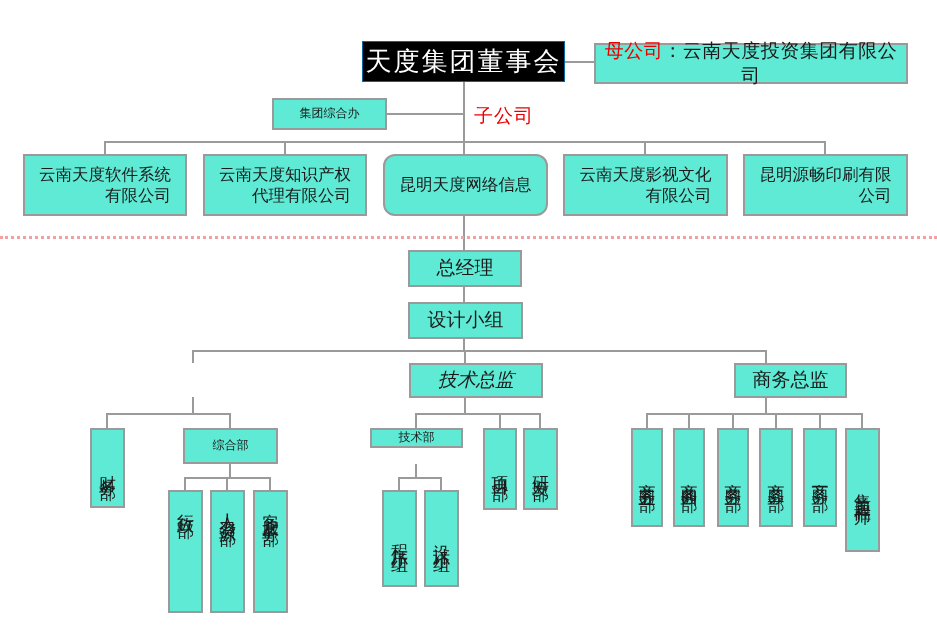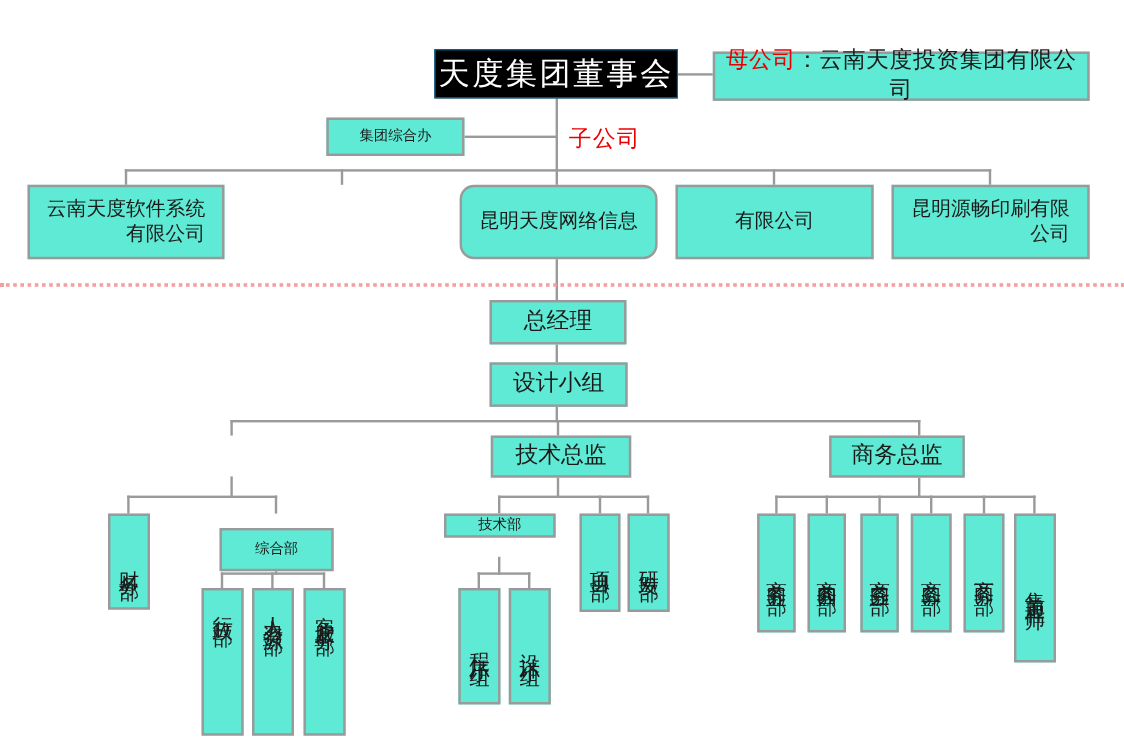--- a/index.html
+++ b/index.html
@@ -108,45 +108,52 @@
   <div class="box small" style="left:272px;top:98px;width:115px;height:32px;">集团综合办</div>
 
   <div class="free-label" style="left:474px;top:103px;">子公司</div>
 
   <div class="box company" style="left:23px;top:154px;width:164px;height:62px;">
     <span>
         <span>云南天度软件系统</span>
         <span>有限公司</span>
       </span>
   </div>
+  <div class="box company" style="left:203px;top:154px;width:164px;height:62px;">
+    <span>
+        <span>云南天度知识产权</span>
+        <span>代理有限公司</span>
+      </span>
+  </div>
   <div class="box company" style="left:383px;top:154px;width:165px;height:62px;border-radius:12px;">
     <span>
         <span>昆明天度网络信息</span>
       </span>
   </div>
   <div class="box company" style="left:563px;top:154px;width:165px;height:62px;">
     <span>
+        <span>云南天度影视文化</span>
         <span>有限公司</span>
       </span>
   </div>
   <div class="box company" style="left:743px;top:154px;width:165px;height:62px;">
     <span>
         <span>昆明源畅印刷有限</span>
         <span>公司</span>
       </span>
   </div>
 
   <div class="box mid" style="left:408px;top:250px;width:114px;height:37px;">总经理</div>
   <div class="box mid" style="left:408px;top:302px;width:115px;height:37px;">设计小组</div>
 
-  <div class="box mid" style="left:409px;top:363px;width:117px;height:35px;">技术总监</div>
-  <div class="box mid" style="left:691px;top:363px;width:113px;height:35px;">商务总监</div>
+  <div class="box mid" style="left:409px;top:363px;width:134px;height:35px;font-style:italic;">技术总监</div>
+  <div class="box mid" style="left:734px;top:363px;width:113px;height:35px;">商务总监</div>
 
   <div class="box vbox" style="left:90px;top:428px;width:35px;height:80px;">财务部</div>
-  <div class="box small" style="left:183px;top:440px;width:95px;height:36px;">综合部</div>
+  <div class="box small" style="left:183px;top:428px;width:95px;height:36px;">综合部</div>
   <div class="box vbox vtop" style="left:168px;top:490px;width:35px;height:123px;">行政部</div>
   <div class="box vbox vtop" style="left:210px;top:490px;width:35px;height:123px;">人力资源部</div>
   <div class="box vbox vtop" style="left:253px;top:490px;width:35px;height:123px;">客户服务部</div>
 
   <div class="box small" style="left:370px;top:428px;width:93px;height:20px;">技术部</div>
   <div class="box vbox" style="left:483px;top:428px;width:34px;height:82px;">项目部</div>
   <div class="box vbox" style="left:523px;top:428px;width:35px;height:82px;">研发部</div>
   <div class="box vbox" style="left:382px;top:490px;width:35px;height:97px;">程序小组</div>
   <div class="box vbox" style="left:424px;top:490px;width:35px;height:97px;">设计小组</div>
 

